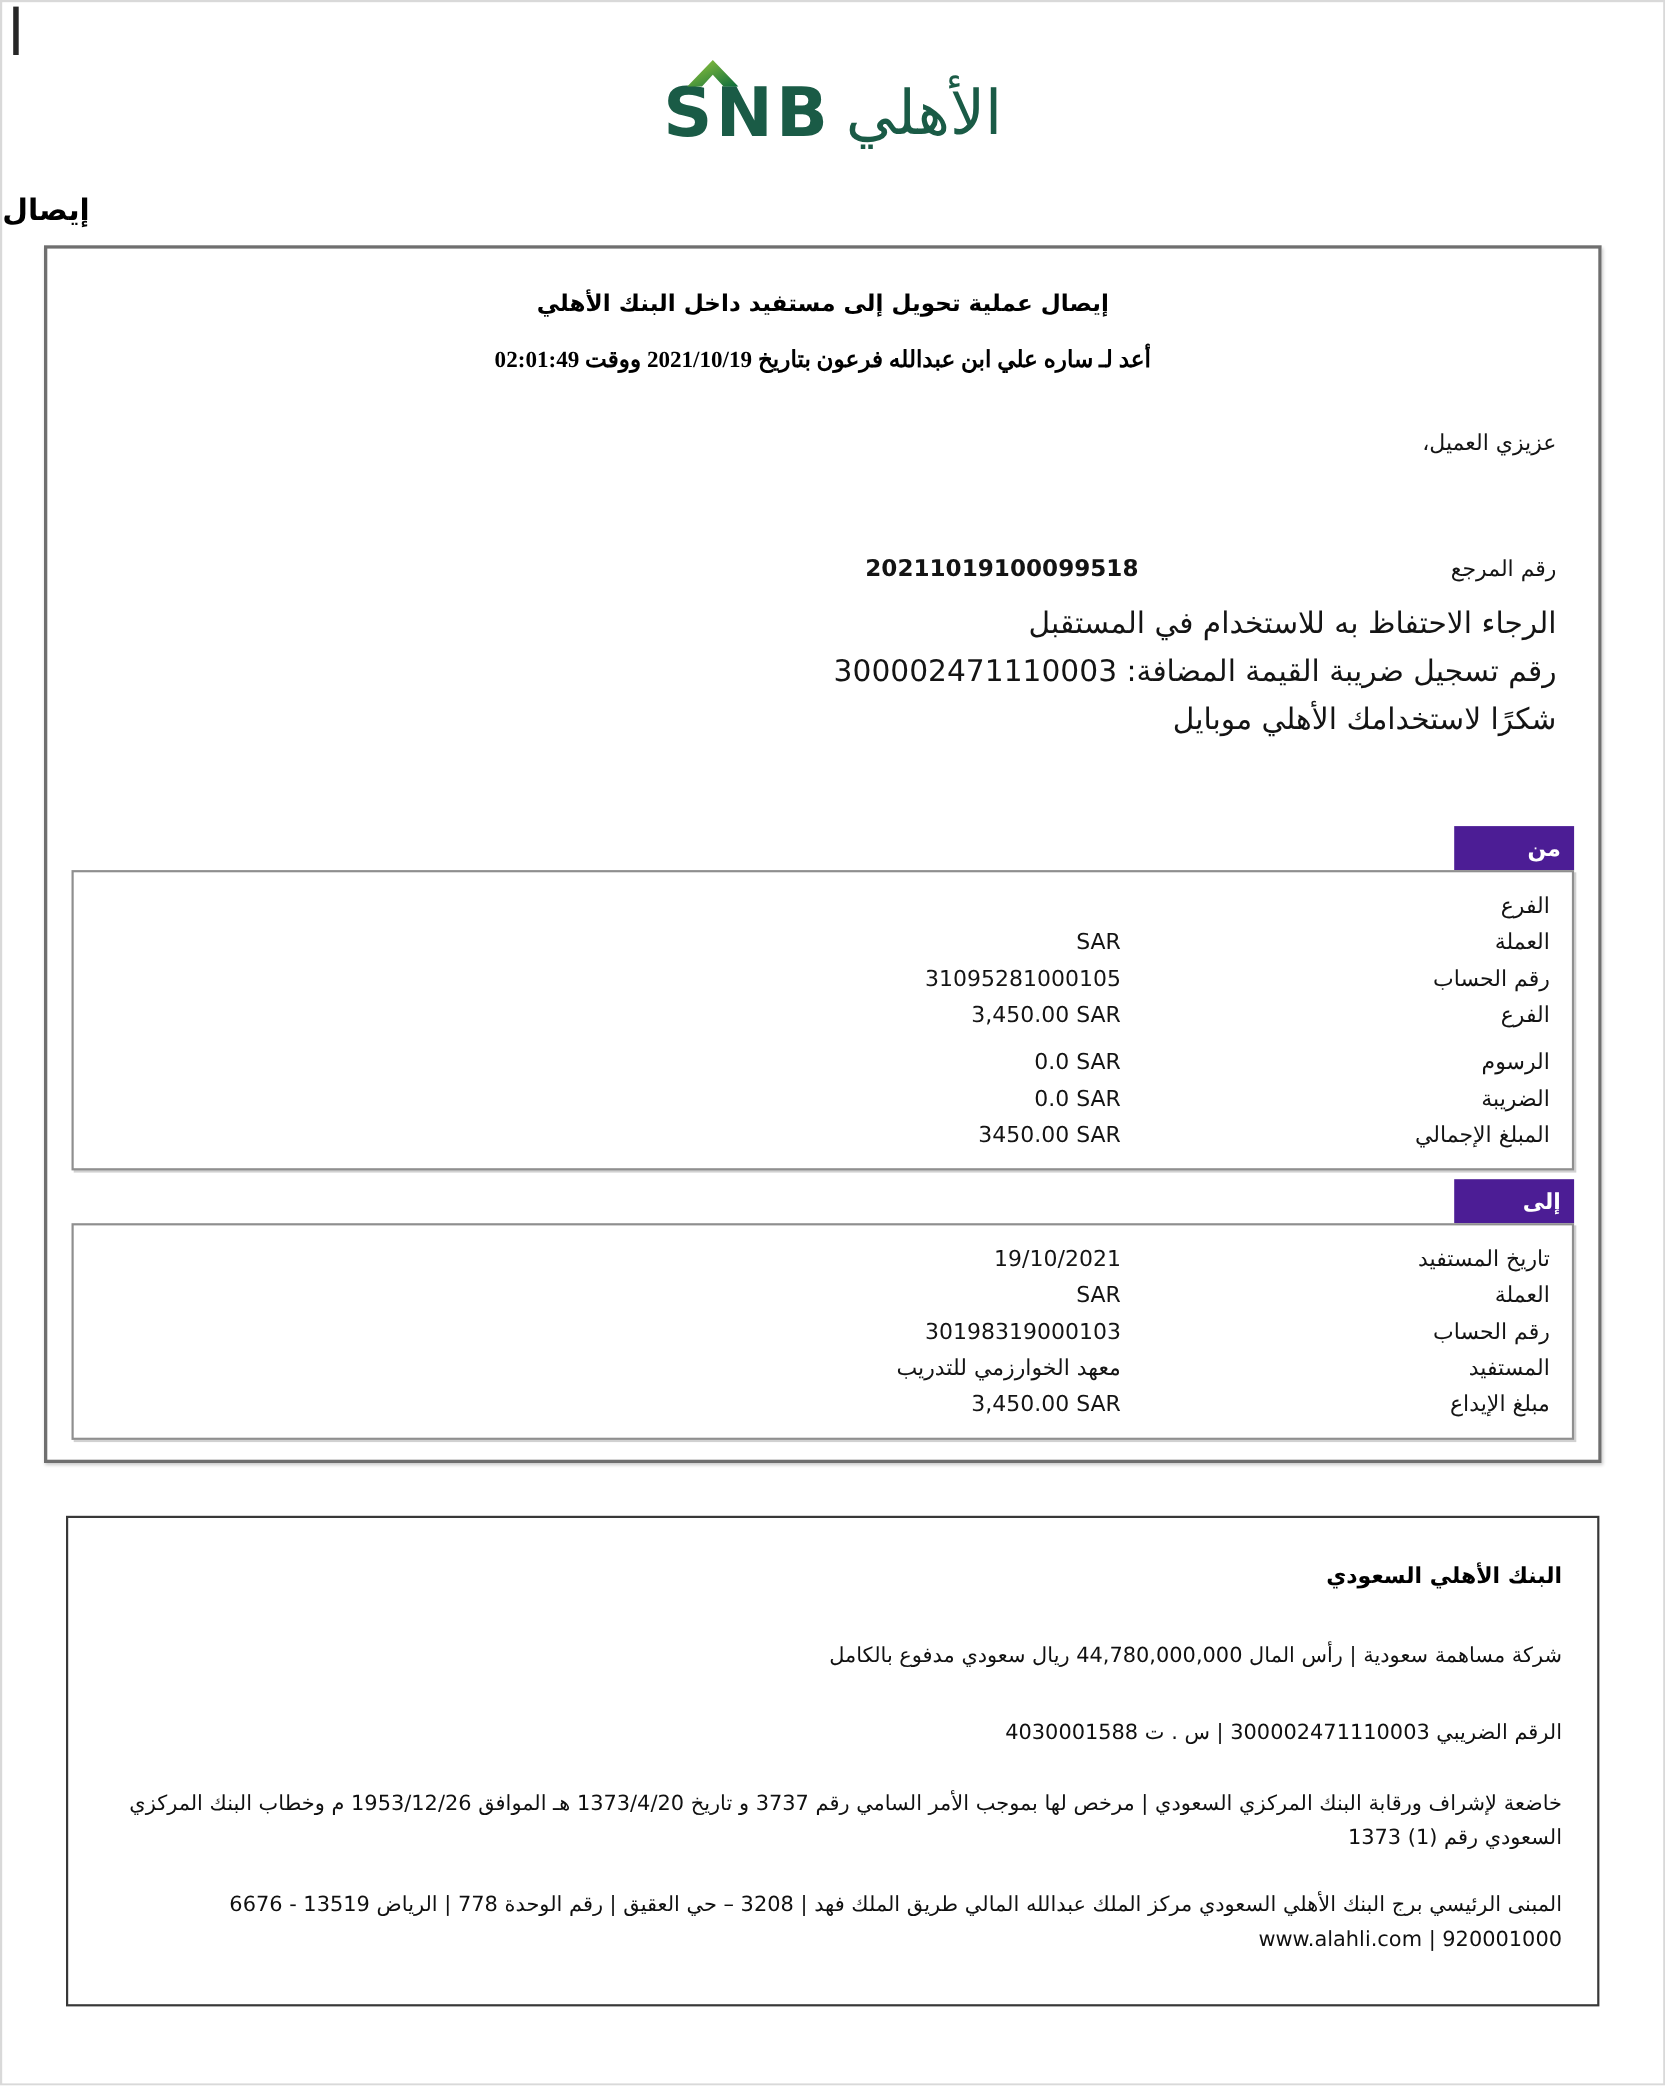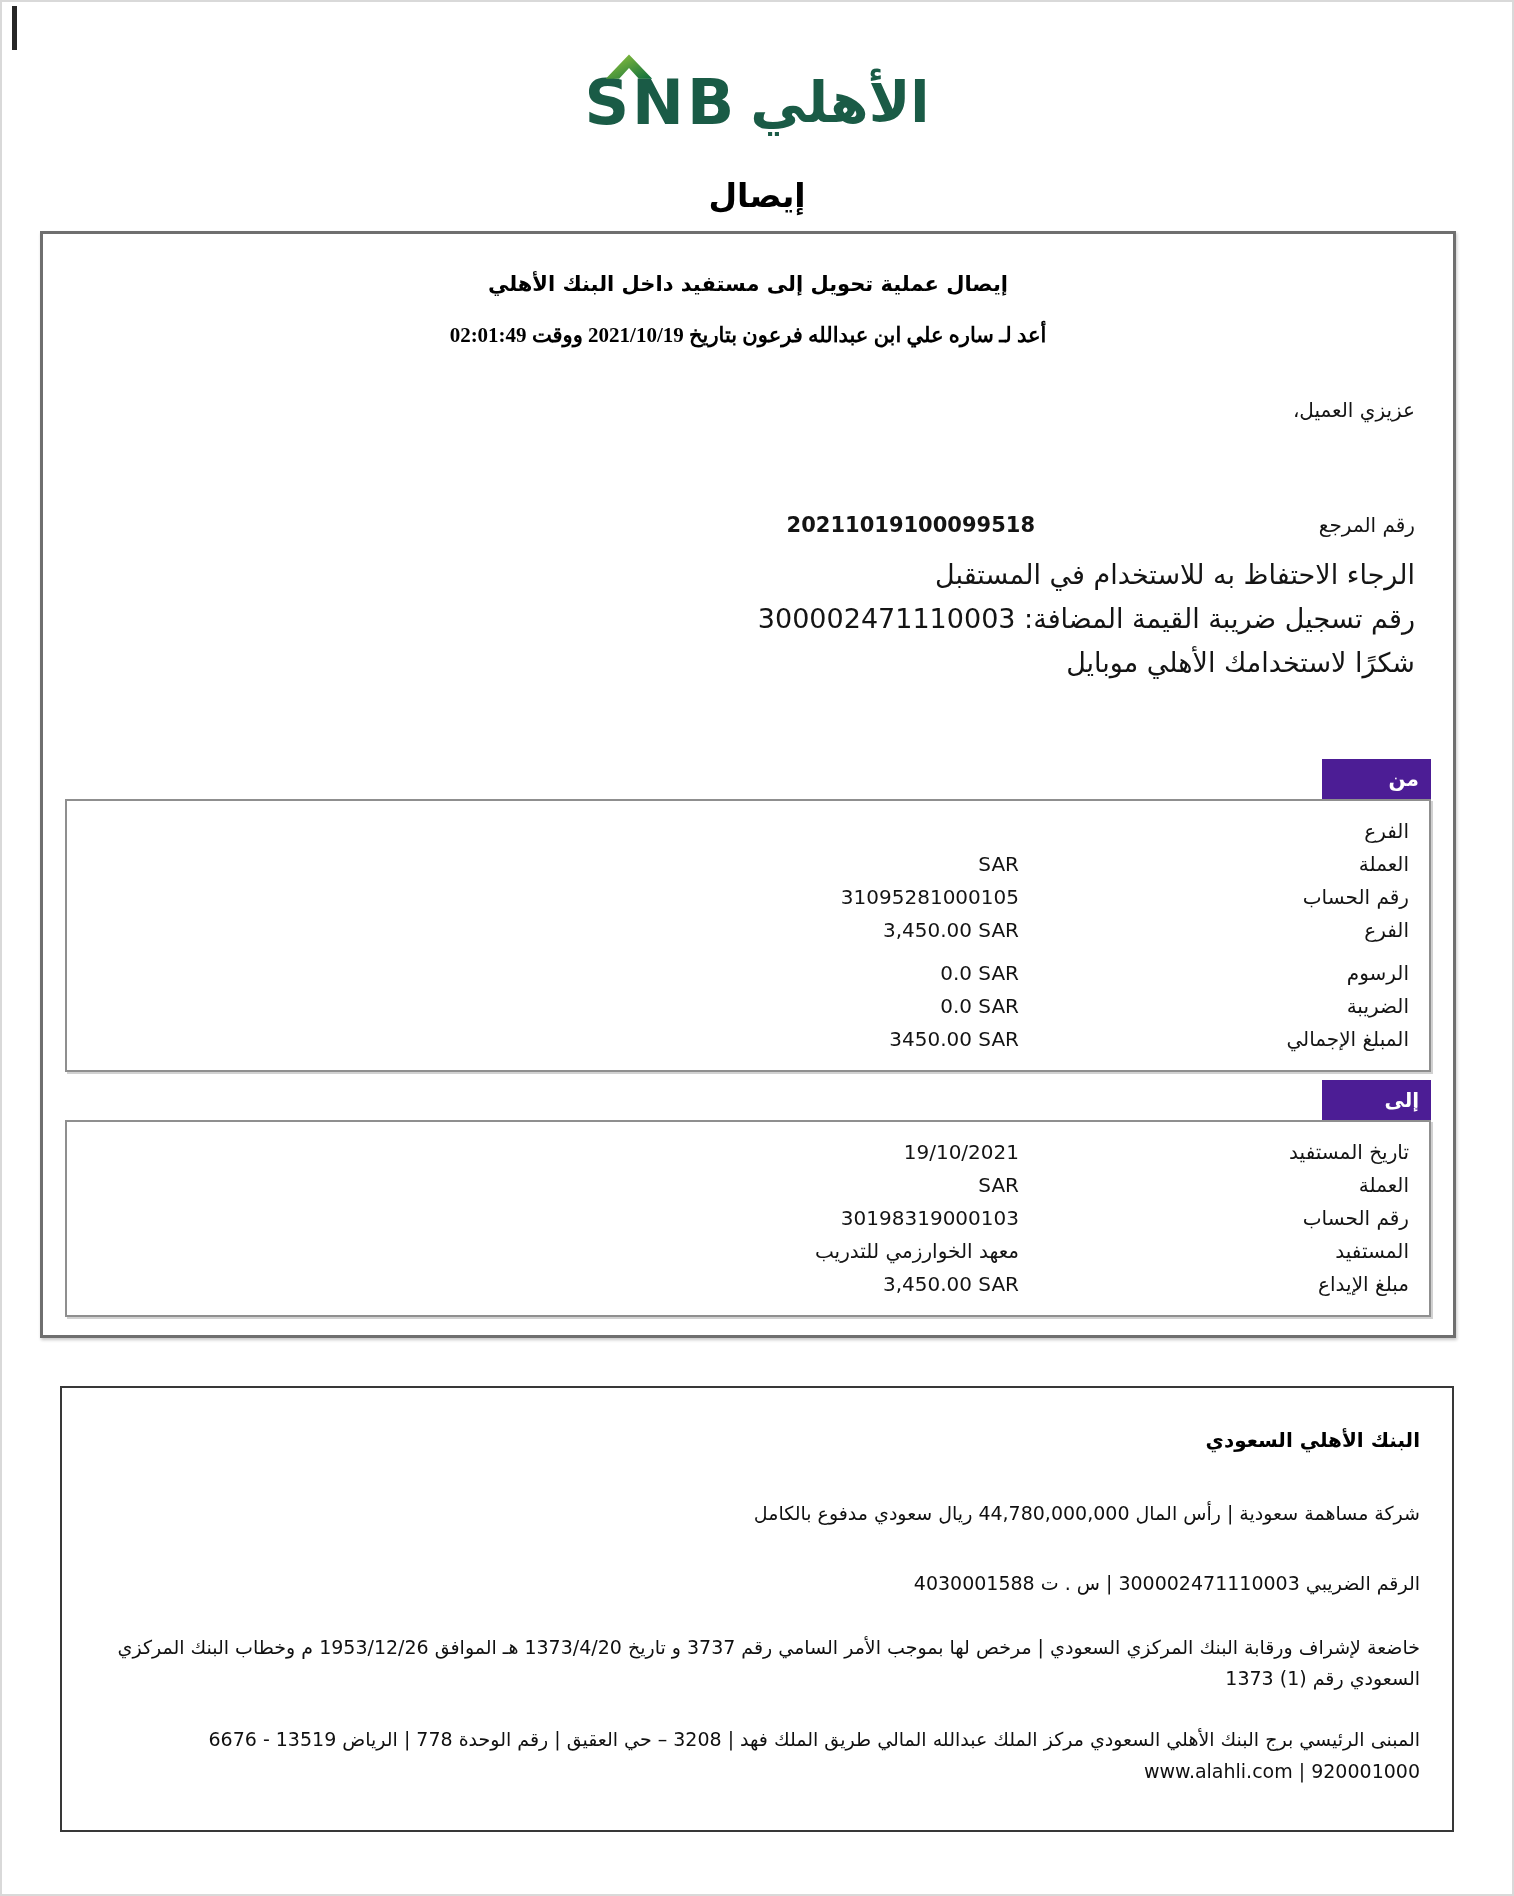--- a/index.html
+++ b/index.html
@@ -9,22 +9,22 @@
     box-sizing:border-box;border:2px solid #d9d9d9;overflow:hidden;
   }
   .corner-mark{position:absolute;top:4px;left:10px;width:5px;height:44px;background:#272727;}
 
   
   .logo-wrap{padding-top:64px;text-align:center;}
   .logo{display:inline-block;white-space:nowrap;line-height:74px;}
   .snb-wrap{position:relative;display:inline-block;}
   .chevron{position:absolute;top:-18px;left:20px;}
   .snb{font-size:62px;font-weight:bold;color:#1A5B46;letter-spacing:3px;}
-  .ahly{font-size:56px;font-weight:bold;color:#1A5B46;margin-left:8px;position:relative;top:-2px;}
-  .doc-heading{margin:20px 0 0;text-align:center;font-size:33px;font-weight:bold;color:#000;}
+  .ahly{font-size:56px;font-weight:normal;color:#1A5B46;margin-left:8px;position:relative;top:-2px;}
+  .doc-heading{margin:20px 0 0;font-size:27px;font-weight:bold;color:#000;}
 
   
   .main-box{
     margin:16px 56px 0 38px;border:3px solid #6F6F6F;
     padding:38px 22px 18px;direction:rtl;
     box-shadow:1px 2px 3px rgba(0,0,0,0.22);
   }
   .title1,.title2{font-weight:bold;font-size:21px;text-align:center;color:#000;}
   .title2{margin-top:27px;font-family:Liberation Serif, serif;}
   .greeting{font-size:20px;margin:50px 16px 0;}

